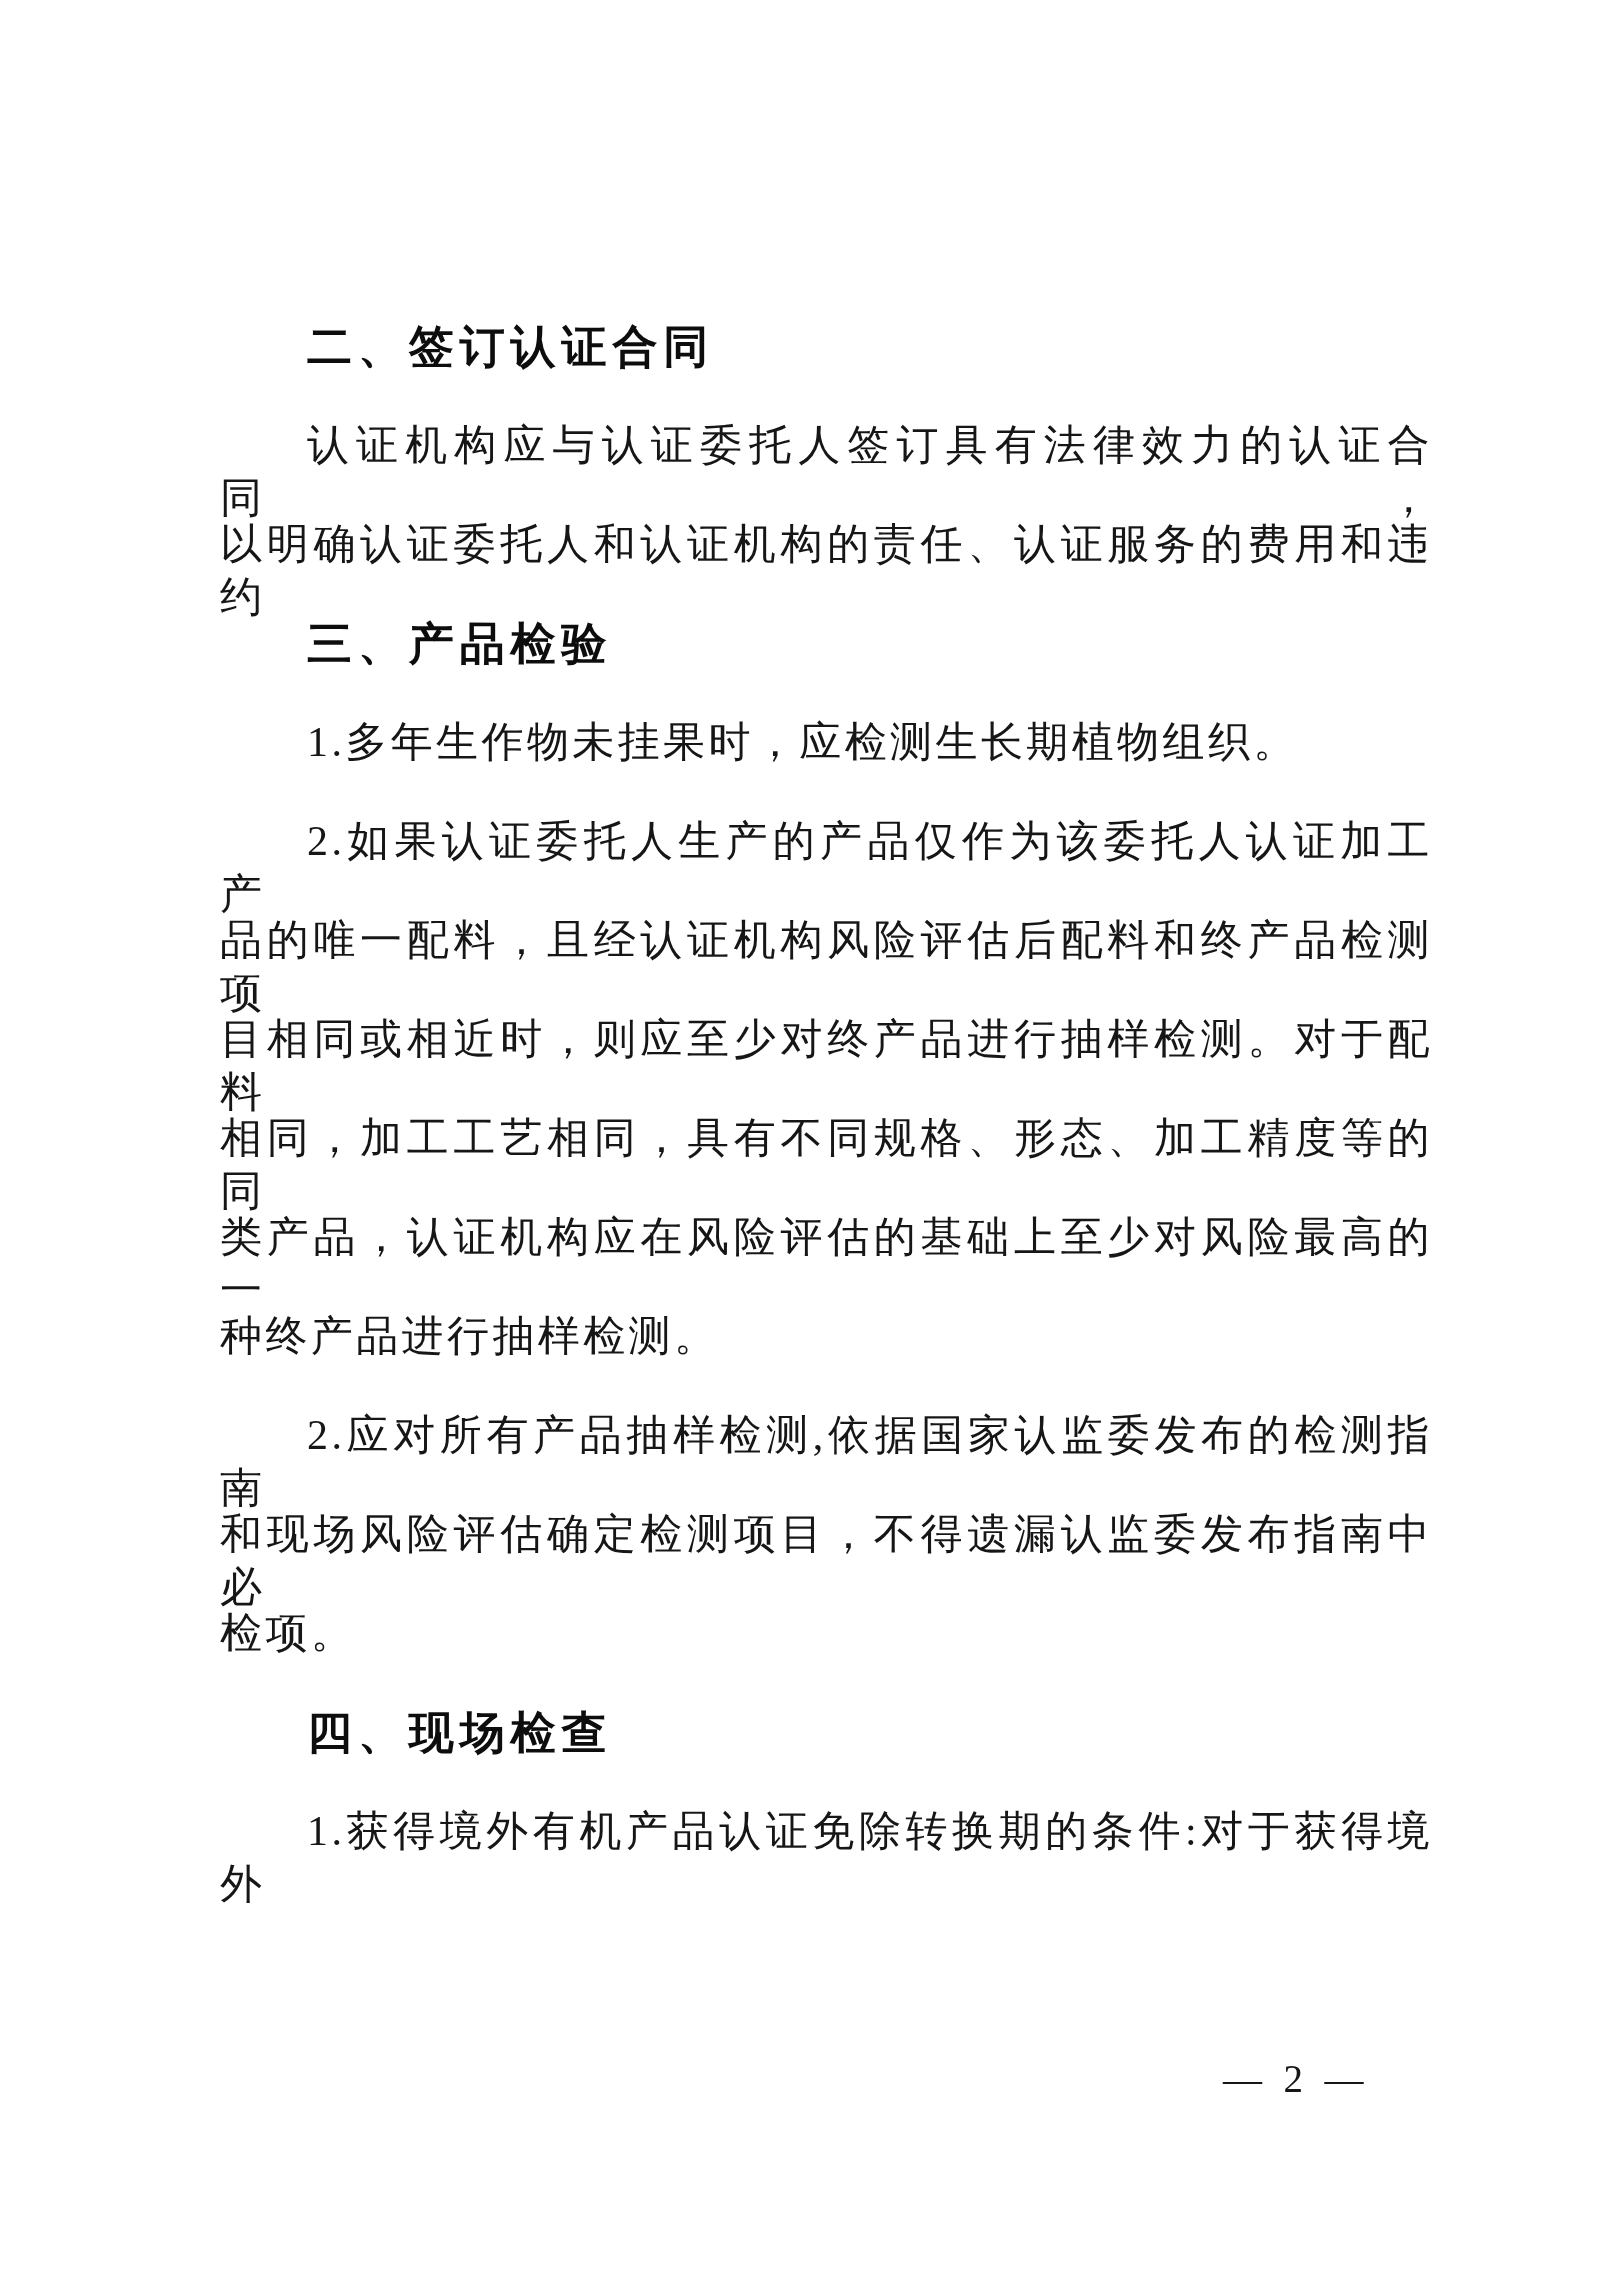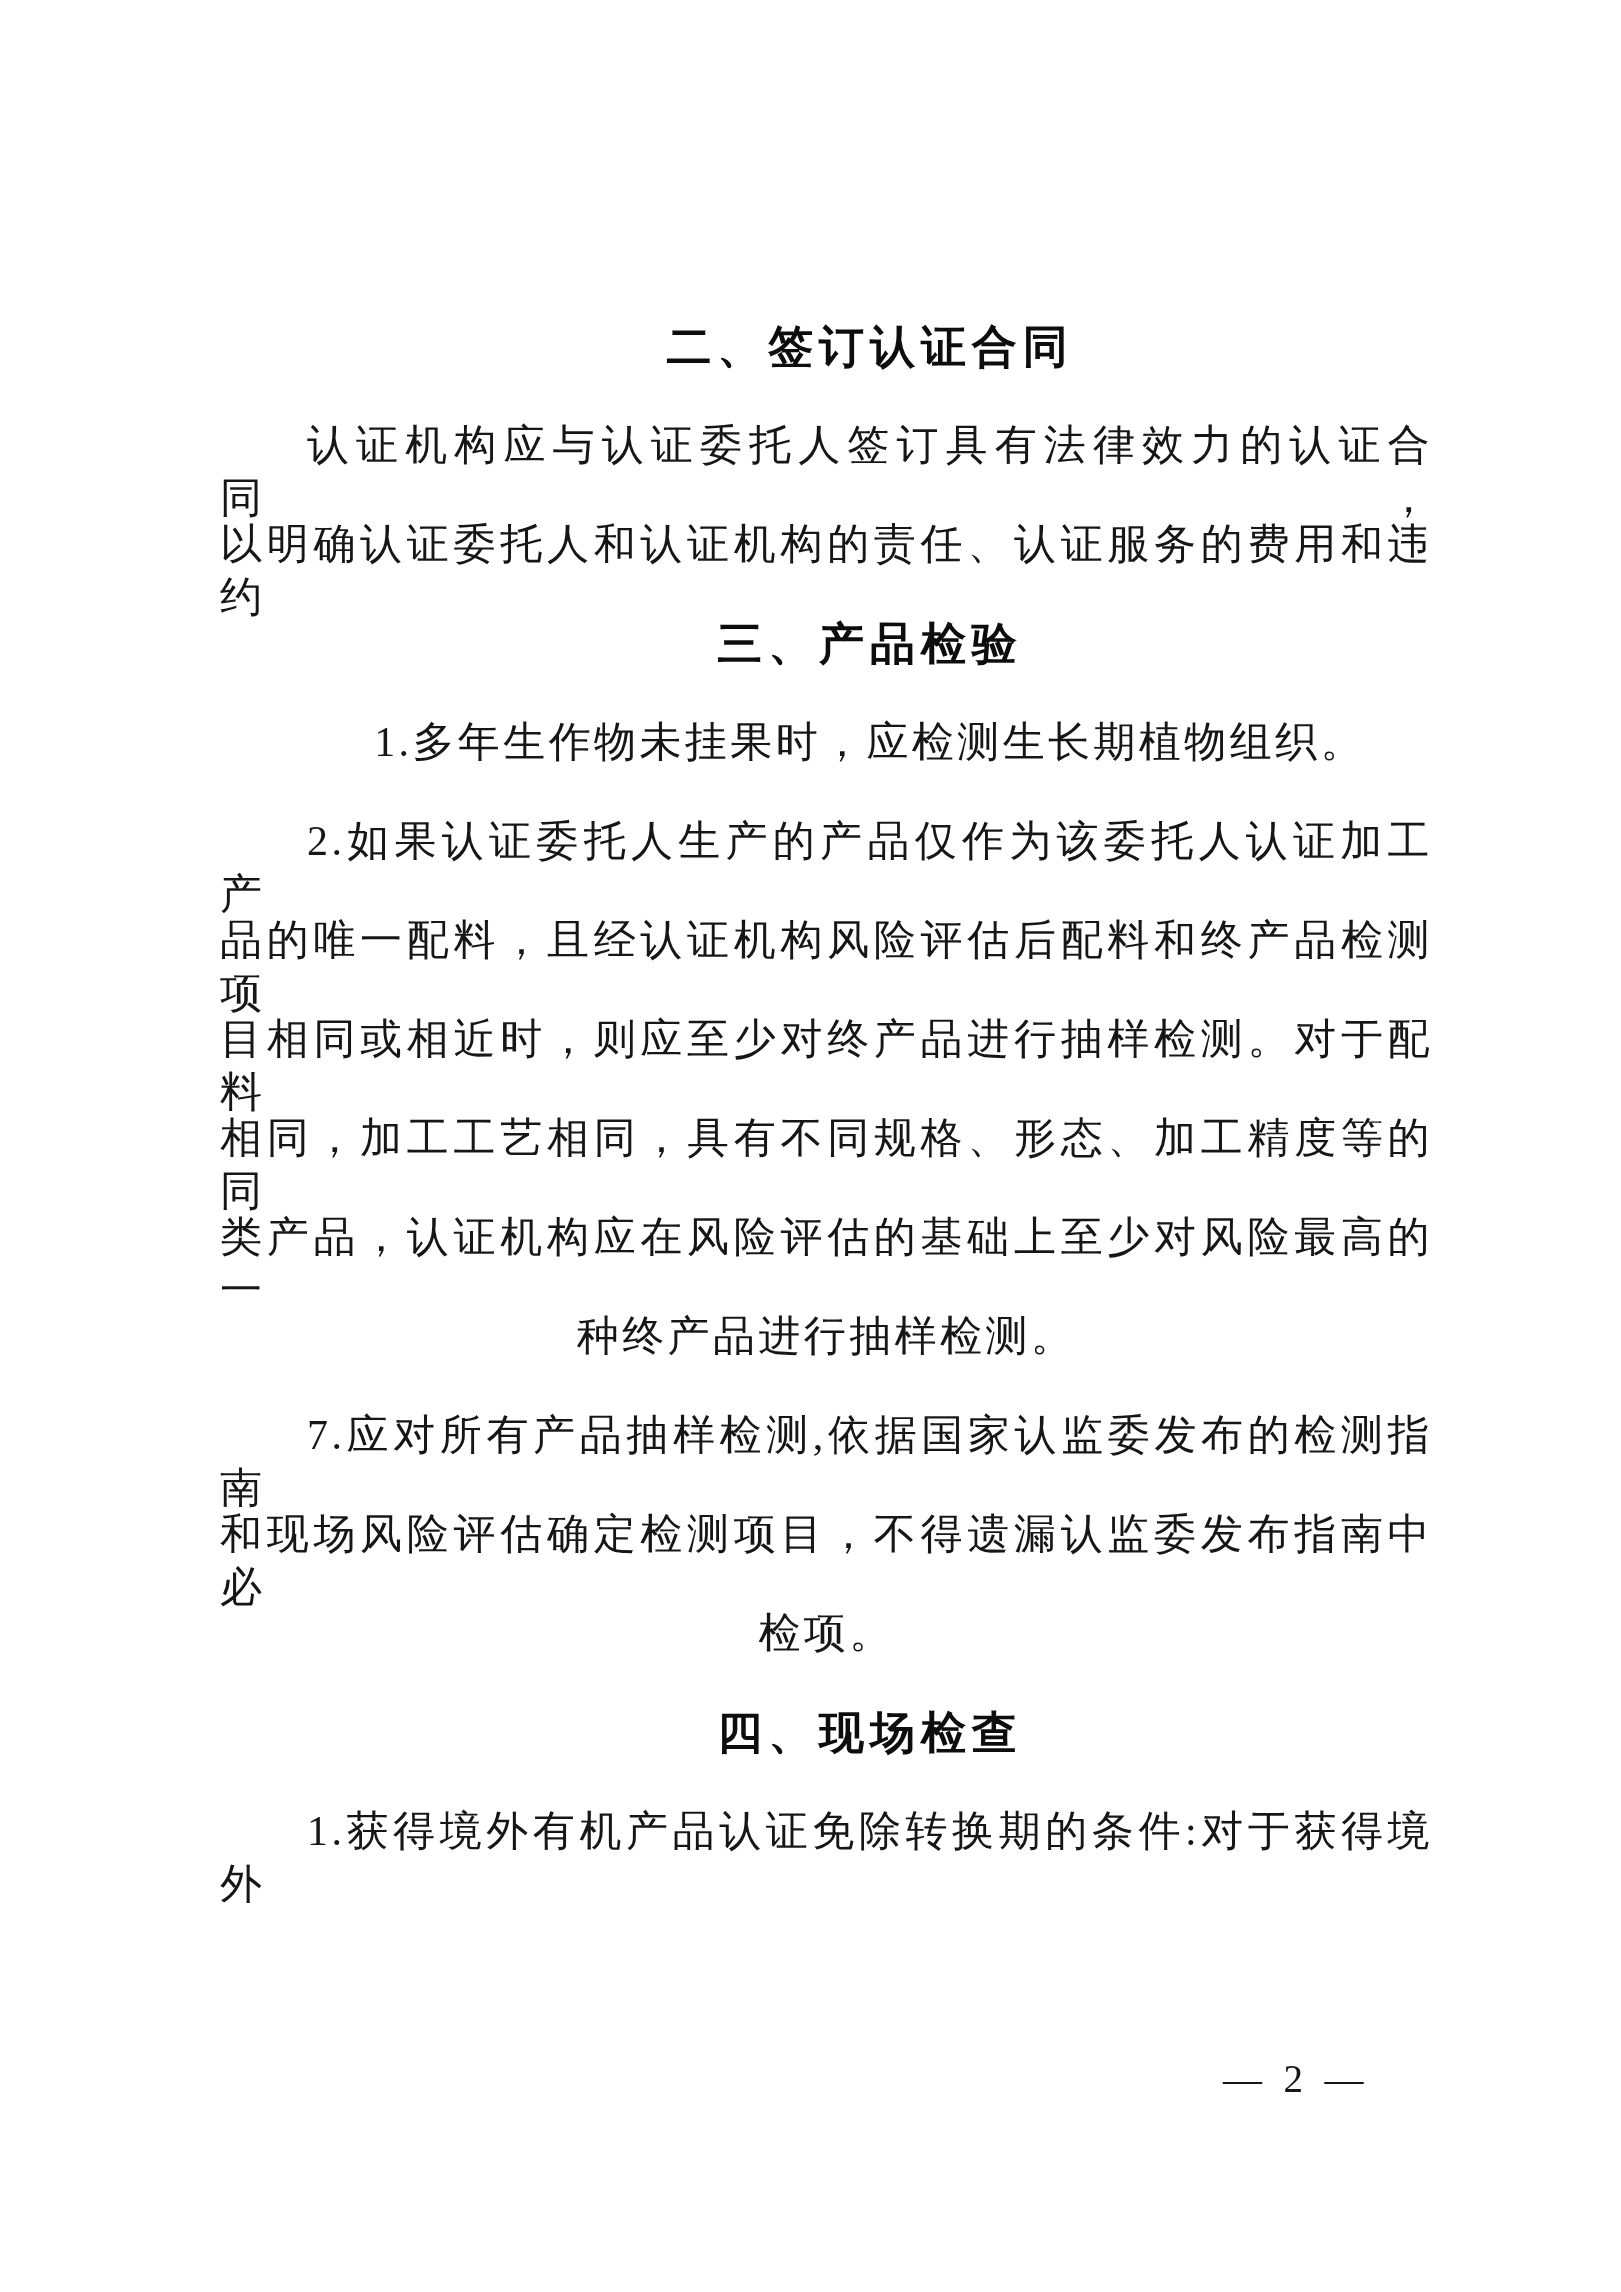--- a/index.html
+++ b/index.html
@@ -21,21 +21,20 @@
     width: 1213px;
   }
   .line {
     height: 99px;
     font-size: 42px;
     line-height: 53px;
     letter-spacing: 3.4px;
     color: #161616;
     font-family: "Liberation Serif", serif;
     text-justify: inter-character;
-    text-align: center;
   }
   .line.full {
     text-align: justify;
     text-align-last: justify;
   }
   .line.indent {
     text-indent: 87px;
     font-family: Liberation Serif, serif;
   }
   .line.heading {
@@ -66,21 +65,21 @@
     <div class="line indent full">认证机构应与认证委托人签订具有法律效力的认证合同，</div>
     <div class="line full">以明确认证委托人和认证机构的责任、认证服务的费用和违约</div>
     <div class="line heading indent">三、产品检验</div>
     <div class="line indent">1.多年生作物未挂果时，应检测生长期植物组织。</div>
     <div class="line indent full">2.如果认证委托人生产的产品仅作为该委托人认证加工产</div>
     <div class="line full">品的唯一配料，且经认证机构风险评估后配料和终产品检测项</div>
     <div class="line full">目相同或相近时，则应至少对终产品进行抽样检测。对于配料</div>
     <div class="line full">相同，加工工艺相同，具有不同规格、形态、加工精度等的同</div>
     <div class="line full">类产品，认证机构应在风险评估的基础上至少对风险最高的一</div>
     <div class="line">种终产品进行抽样检测。</div>
-    <div class="line indent full">7.应对所有产品抽样检测,依据国家认监委发布的检测指南</div>
+    <div class="line indent full">2.应对所有产品抽样检测,依据国家认监委发布的检测指南</div>
     <div class="line full">和现场风险评估确定检测项目，不得遗漏认监委发布指南中必</div>
     <div class="line">检项。</div>
     <div class="line heading indent">四、现场检查</div>
     <div class="line indent full">1.获得境外有机产品认证免除转换期的条件:对于获得境外</div>
   </div>
 
 <div class="page-number">— 2 —</div>
 
 
 </body></html>

